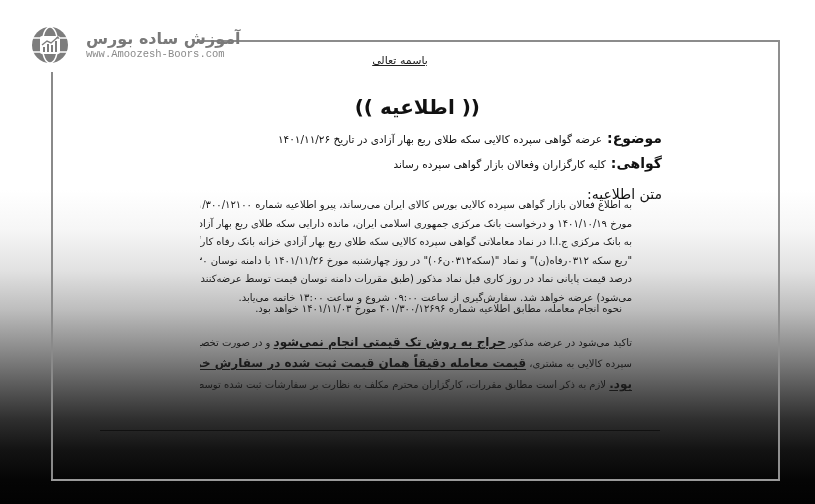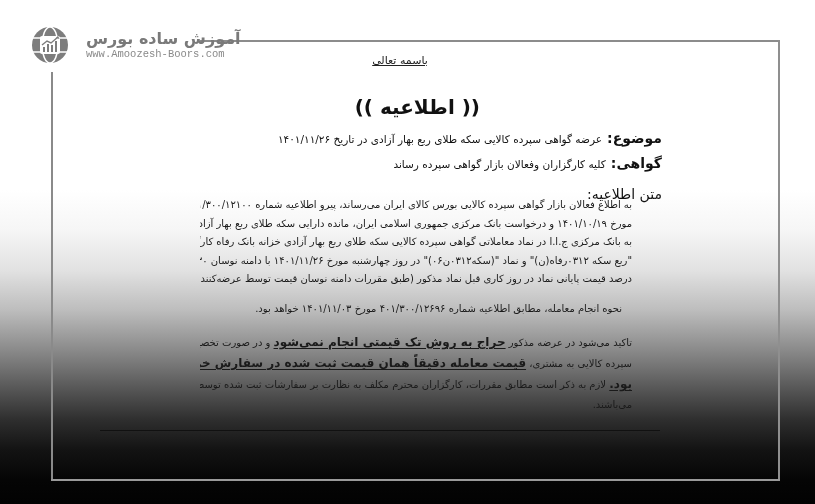--- a/index.html
+++ b/index.html
@@ -84,22 +84,22 @@
   <span class="v">کلیه کارگزاران وفعالان بازار گواهی سپرده رساند</span>
 </div>
 <div class="meta-line body-heading">متن اطلاعیه:</div>
 
 <div class="para p1">
   <span class="line">به اطلاع فعالان بازار گواهی سپرده کالایی بورس کالای ایران می‌رساند، پیرو اطلاعیه شماره ۴۰۱/۳۰۰/۱۲۱۰۰</span>
   <span class="line">مورخ ۱۴۰۱/۱۰/۱۹ و درخواست بانک مرکزی جمهوری اسلامی ایران، مانده دارایی سکه طلای ربع بهار آزادی متعلق</span>
   <span class="line">به بانک مرکزی ج.ا.ا در نماد معاملاتی گواهی سپرده کالایی سکه طلای ربع بهار آزادی خزانه بانک رفاه کارگران با نام</span>
   <span class="line">"ربع سکه ۰۳۱۲رفاه(ن)" و نماد "(سکه۰۳۱۲ن۰۶)" در روز چهارشنبه مورخ ۱۴۰۱/۱۱/۲۶ با دامنه نوسان ۳۰+/-</span>
   <span class="line">درصد قیمت پایانی نماد در روز کاری قبل نماد مذکور (طبق مقررات دامنه نوسان قیمت توسط عرضه‌کننده تعیین</span>
+  <span class="line">می‌شود) عرضه خواهد شد. سفارش‌گیری از ساعت ۰۹:۰۰ شروع و ساعت ۱۳:۰۰ خاتمه می‌یابد.</span>
 </div>
 
 <div class="para p2">نحوه انجام معامله، مطابق اطلاعیه شماره ۴۰۱/۳۰۰/۱۲۶۹۶ مورخ ۱۴۰۱/۱۱/۰۳ خواهد بود.</div>
 
 <div class="para p3">
   <span class="line"><span>تاکید می‌شود در عرضه مذکور </span><span class="em">حراج به روش تک قیمتی انجام نمی‌شود</span><span> و در صورت تخصیص گواهی</span></span>
   <span class="line"><span>سپرده کالایی به مشتری، </span><span class="em">قیمت معامله دقیقاً همان قیمت ثبت شده در سفارش خرید مشتری خواهد</span></span>
   <span class="line"><span class="em">بود.</span><span> لازم به ذکر است مطابق مقررات، کارگزاران محترم مکلف به نظارت بر سفارشات ثبت شده توسط مشتریان خود</span></span>
-  <span class="line">می‌باشند.</span>
 </div>
 
 </body></html>

